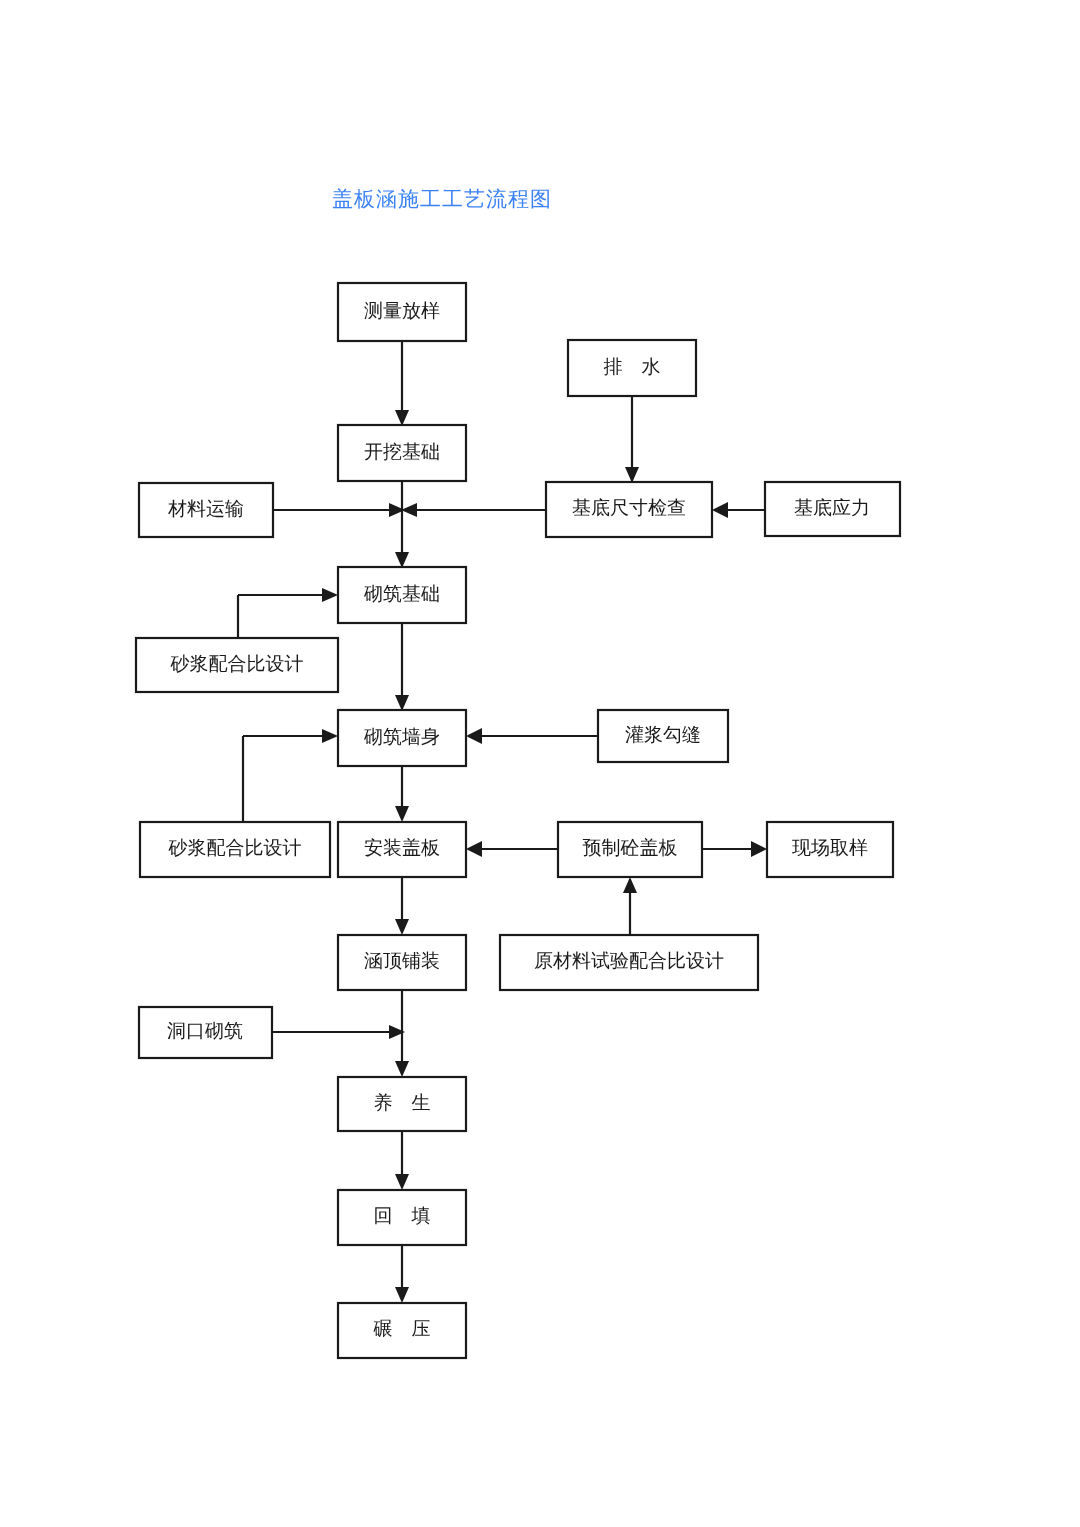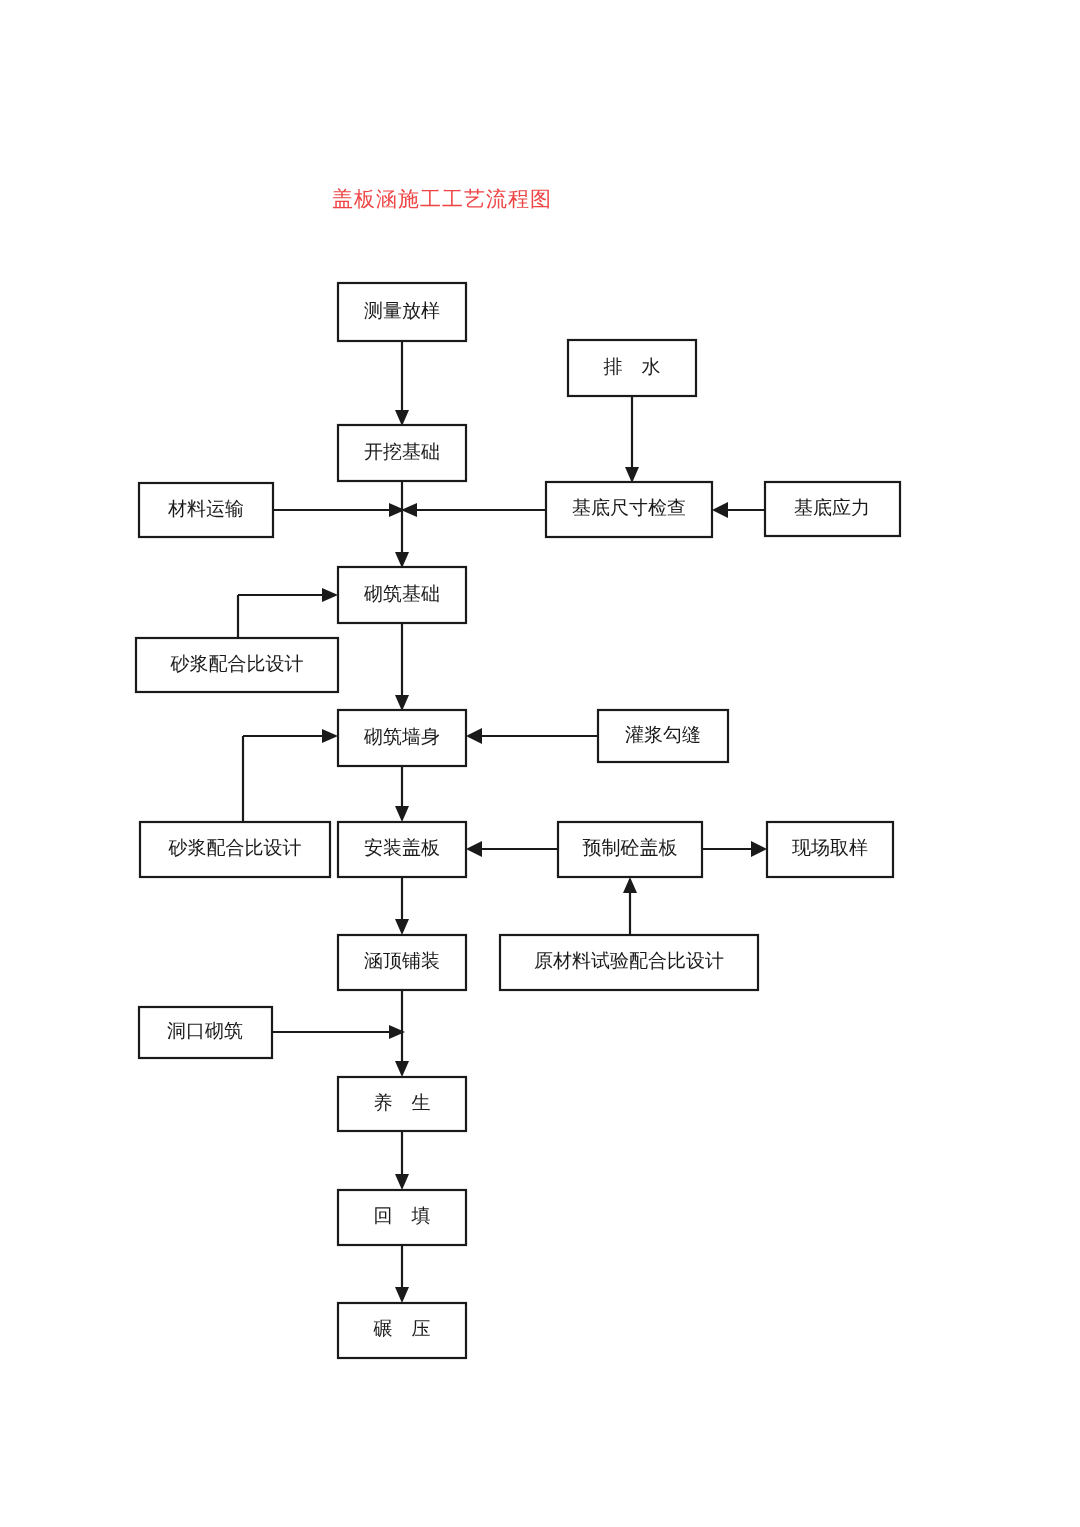--- a/index.html
+++ b/index.html
@@ -21,21 +21,21 @@
     background: #ffffff;
   }
   #chart-title {
     position: absolute;
     left: 0;
     top: 185px;
     width: 884px;
     text-align: center;
     font-size: 21px;
     letter-spacing: 1px;
-    color: #ef4444;
+    color: #3b82f6;
     font-family: "Liberation Serif", "DejaVu Serif", serif;
   }
   svg#flow {
     position: absolute;
     left: 0;
     top: 0;
     width: 1080px;
     height: 1527px;
   }
   .node-rect {

